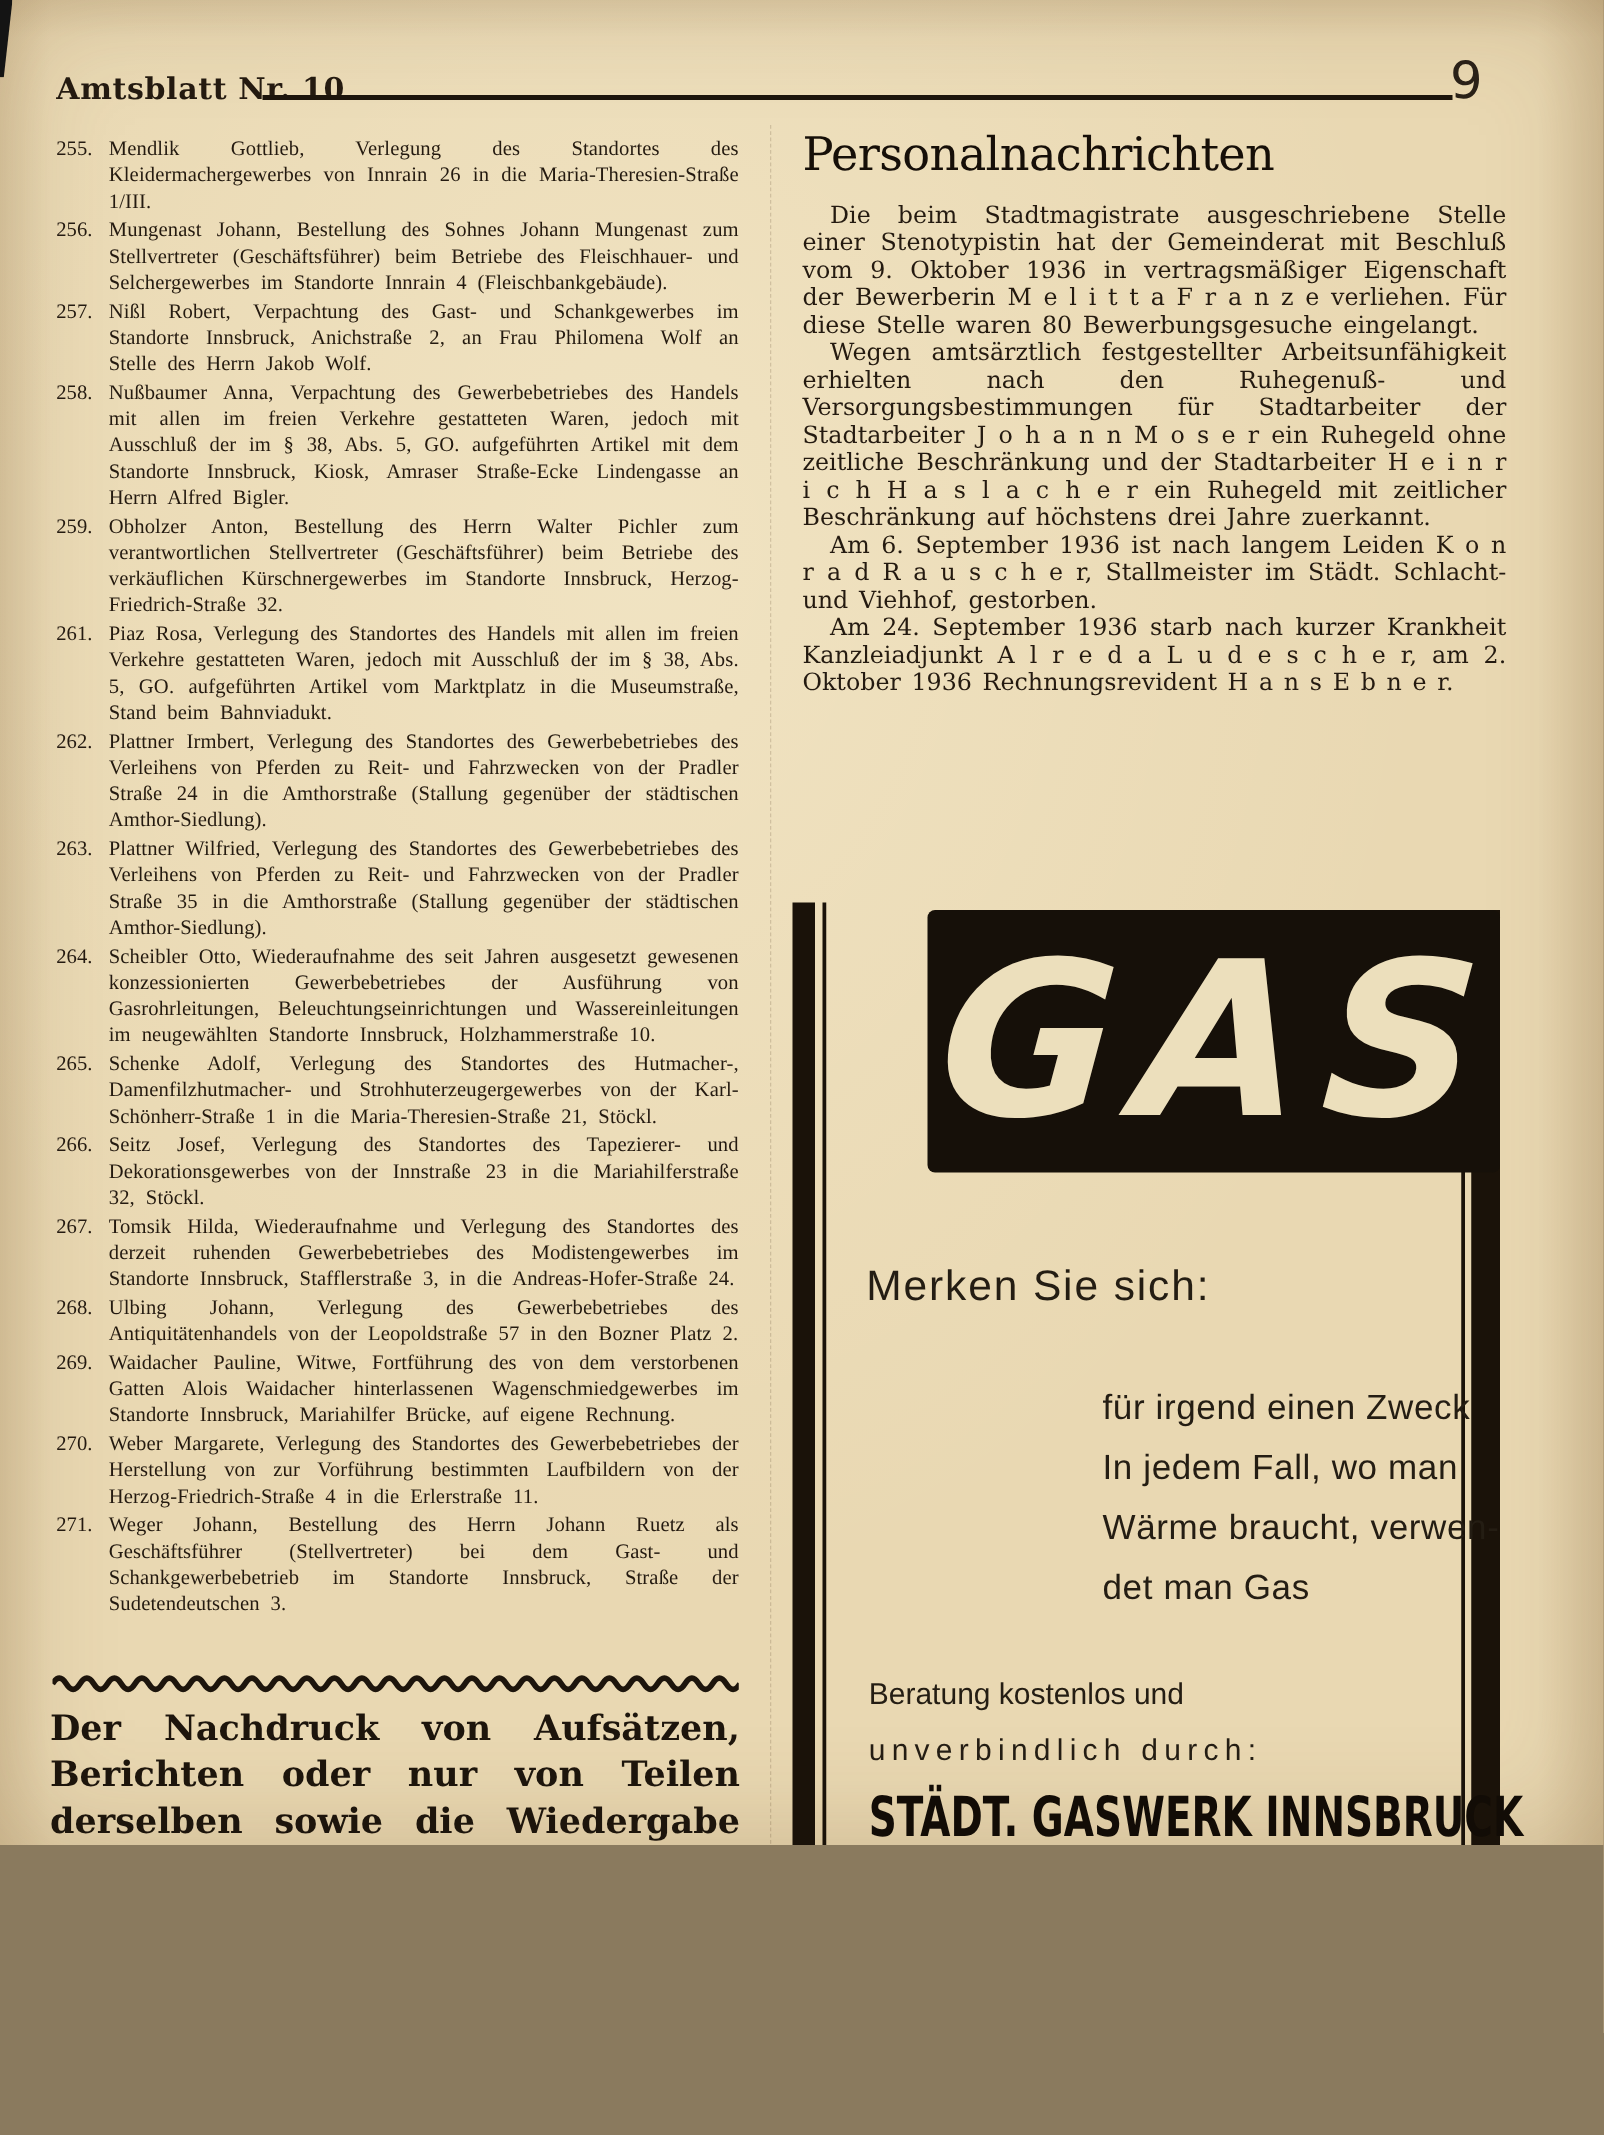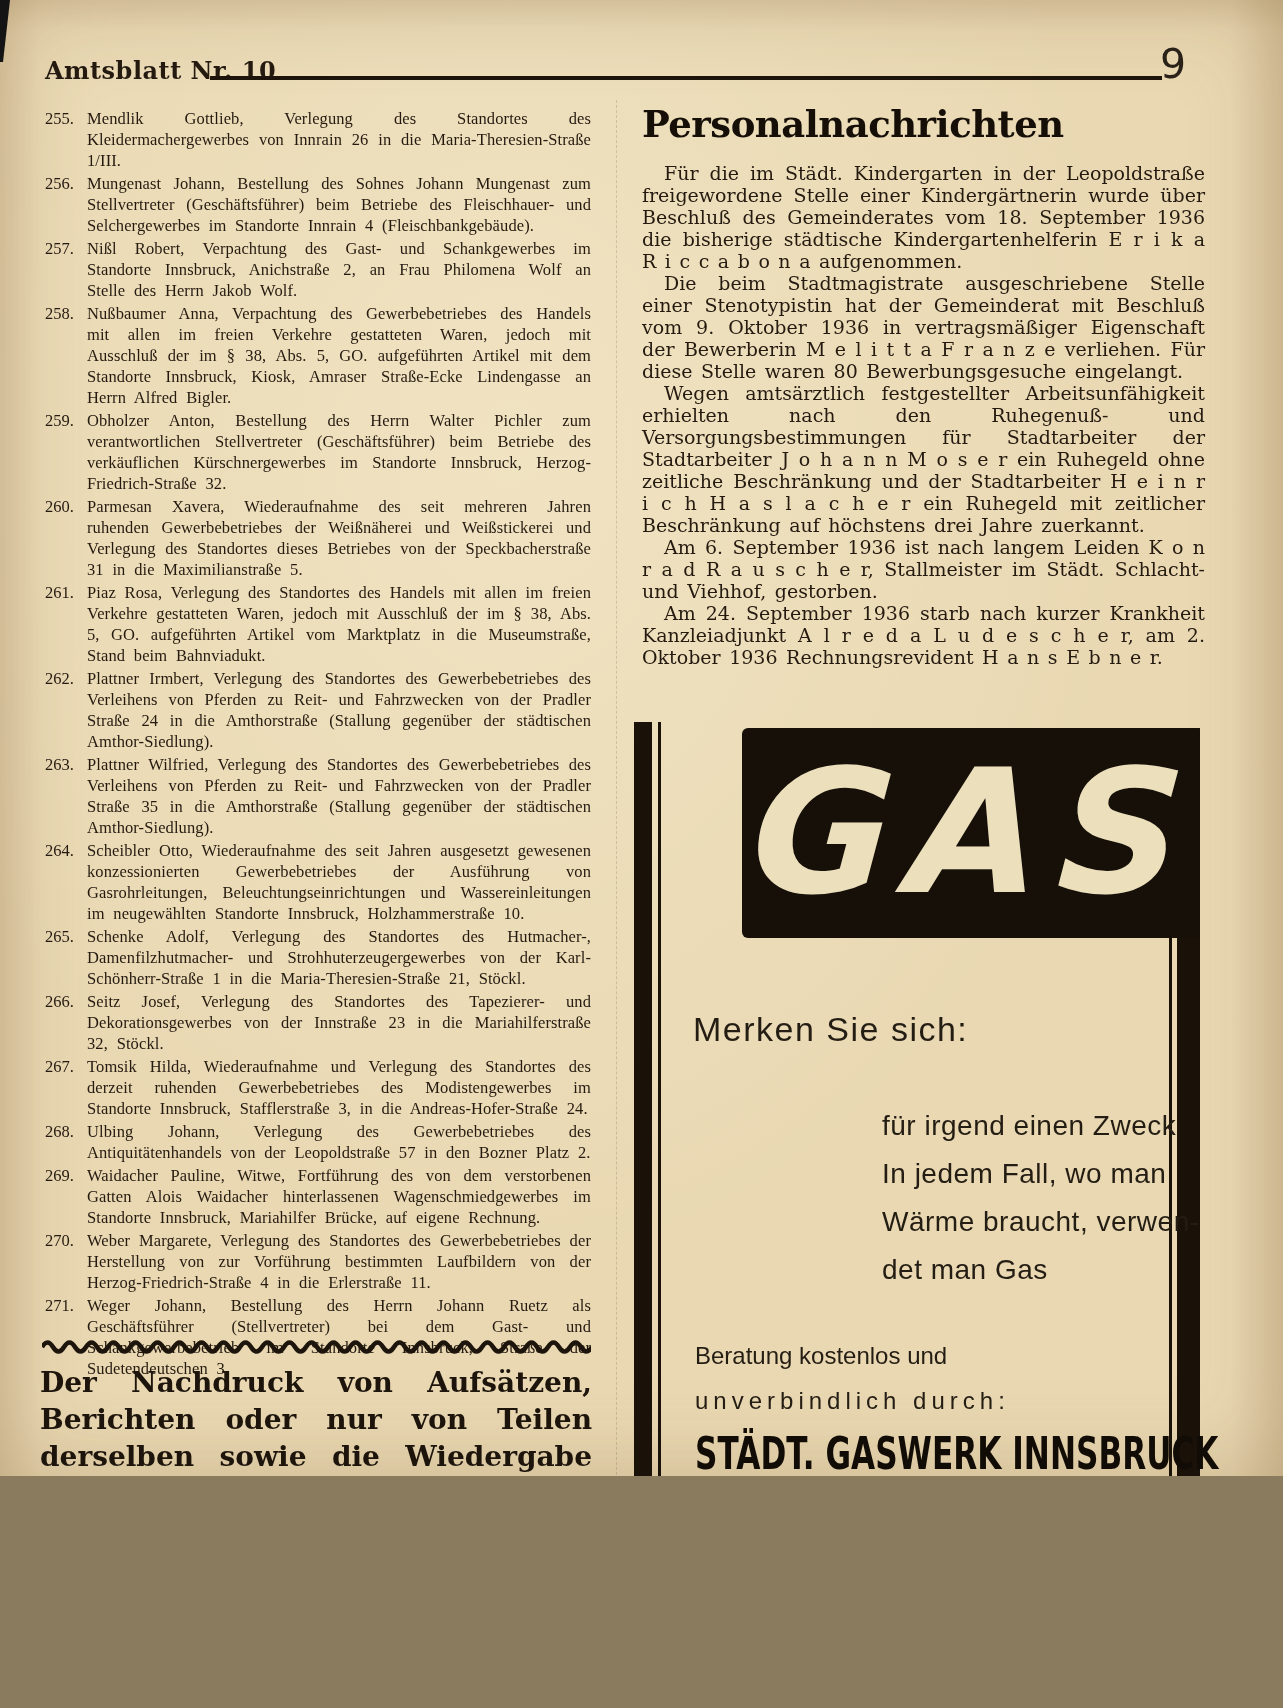--- a/index.html
+++ b/index.html
@@ -30,21 +30,21 @@
   .entry-no{flex:0 0 42px;font-size:16.5px;line-height:21px;}
   .entry-text{flex:1;font-size:16.5px;line-height:21px;text-align:justify;word-spacing:4.5px;letter-spacing:0.1px;}
 
   .wavy{left:42px;top:1338px;width:549px;height:18px;}
   .notice{left:40px;top:1364px;width:552px;font-size:28px;font-weight:700;line-height:37px;text-align:justify;word-spacing:3px;color:#1d150c;}
 
   .col-sep{left:616px;top:100px;height:1385px;width:0;border-left:1px dashed rgba(70,50,30,0.18);}
 
   
   .right-col{left:642px;top:102px;width:563px;}
-  .personnel-heading{font-size:37px;font-weight:700;letter-spacing:-0.5px;margin:0 0 16px 0;color:#160f08;}
+  .personnel-heading{font-size:37px;font-weight:400;letter-spacing:-0.5px;margin:0 0 16px 0;color:#160f08;}
   .r-para{font-size:19px;line-height:22px;text-align:justify;text-indent:22px;margin:0;word-spacing:2.5px;}
 
   
   .bar{background:#1a1209;}
   .gas-box{left:742px;top:728px;width:458px;height:210px;background:#161009;border-radius:6px;
            display:flex;align-items:center;justify-content:center;}
   .gas-word{font-family:"DejaVu Sans",sans-serif;font-weight:700;font-style:italic;
             font-size:172px;letter-spacing:16px;color:#ecdfbc;transform:skewX(-4deg);line-height:1;
             padding-left:10px;}
   .ad-lead{left:693px;top:1010px;font-family:"Liberation Sans","DejaVu Sans",sans-serif;
@@ -93,24 +93,20 @@
     </div>
       <div class="entry">
       <div class="entry-no">258.</div>
       <div class="entry-text">Nußbaumer Anna, Verpachtung des Gewerbebetriebes des Handels mit allen im freien Verkehre gestatteten Waren, jedoch mit Ausschluß der im § 38, Abs. 5, GO. aufgeführten Artikel mit dem Standorte Innsbruck, Kiosk, Amraser Straße-Ecke Lindengasse an Herrn Alfred Bigler.</div>
     </div>
       <div class="entry">
       <div class="entry-no">259.</div>
       <div class="entry-text">Obholzer Anton, Bestellung des Herrn Walter Pichler zum verantwortlichen Stellvertreter (Geschäftsführer) beim Betriebe des verkäuflichen Kürschnergewerbes im Standorte Innsbruck, Herzog-Friedrich-Straße 32.</div>
     </div>
       <div class="entry">
-      <div class="entry-no">260.</div>
-      <div class="entry-text">Parmesan Xavera, Wiederaufnahme des seit mehreren Jahren ruhenden Gewerbebetriebes der Weißnäherei und Weißstickerei und Verlegung des Standortes dieses Betriebes von der Speckbacherstraße 31 in die Maximilianstraße 5.</div>
-    </div>
-      <div class="entry">
       <div class="entry-no">261.</div>
       <div class="entry-text">Piaz Rosa, Verlegung des Standortes des Handels mit allen im freien Verkehre gestatteten Waren, jedoch mit Ausschluß der im § 38, Abs. 5, GO. aufgeführten Artikel vom Marktplatz in die Museumstraße, Stand beim Bahnviadukt.</div>
     </div>
       <div class="entry">
       <div class="entry-no">262.</div>
       <div class="entry-text">Plattner Irmbert, Verlegung des Standortes des Gewerbebetriebes des Verleihens von Pferden zu Reit- und Fahrzwecken von der Pradler Straße 24 in die Amthorstraße (Stallung gegenüber der städtischen Amthor-Siedlung).</div>
     </div>
       <div class="entry">
       <div class="entry-no">263.</div>
       <div class="entry-text">Plattner Wilfried, Verlegung des Standortes des Gewerbebetriebes des Verleihens von Pferden zu Reit- und Fahrzwecken von der Pradler Straße 35 in die Amthorstraße (Stallung gegenüber der städtischen Amthor-Siedlung).</div>
@@ -154,21 +150,20 @@
     </svg>
 
   <div class="abs notice">Der Nachdruck von Aufsätzen, Berichten oder nur von Teilen derselben sowie die Wiedergabe von Daten und Statistiken sind nur mit genauer Quellenangabe gestattet.</div>
 
   <div class="abs col-sep"></div>
 
   <div class="abs right-col">
     <h1 class="personnel-heading">Personalnachrichten</h1>
     <div>
 
-    <p class="r-para">Für die im Städt. Kindergarten in der Leopoldstraße freigewordene Stelle einer Kindergärtnerin wurde über Beschluß des Gemeinderates vom 18. September 1936 die bisherige städtische Kindergartenhelferin E r i k a  R i c c a b o n a aufgenommen.</p>
         <p class="r-para">Die beim Stadtmagistrate ausgeschriebene Stelle einer Stenotypistin hat der Gemeinderat mit Beschluß vom 9. Oktober 1936 in vertragsmäßiger Eigenschaft der Bewerberin M e l i t t a  F r a n z e verliehen. Für diese Stelle waren 80 Bewerbungsgesuche eingelangt.</p>
         <p class="r-para">Wegen amtsärztlich festgestellter Arbeitsunfähigkeit erhielten nach den Ruhegenuß- und Versorgungsbestimmungen für Stadtarbeiter der Stadtarbeiter J o h a n n  M o s e r ein Ruhegeld ohne zeitliche Beschränkung und der Stadtarbeiter H e i n r i c h  H a s l a c h e r ein Ruhegeld mit zeitlicher Beschränkung auf höchstens drei Jahre zuerkannt.</p>
         <p class="r-para">Am 6. September 1936 ist nach langem Leiden K o n r a d  R a u s c h e r, Stallmeister im Städt. Schlacht- und Viehhof, gestorben.</p>
         <p class="r-para">Am 24. September 1936 starb nach kurzer Krankheit Kanzleiadjunkt A l r e d a  L u d e s c h e r, am 2. Oktober 1936 Rechnungsrevident H a n s  E b n e r.</p>
       </div>
   </div>
 
   <div class="abs bar" style="left:634px;top:722px;width:18px;height:762px;"></div>
   <div class="abs bar" style="left:658px;top:722px;width:3px;height:762px;"></div>
   <div class="abs bar" style="left:1169px;top:728px;width:3px;height:756px;"></div>

